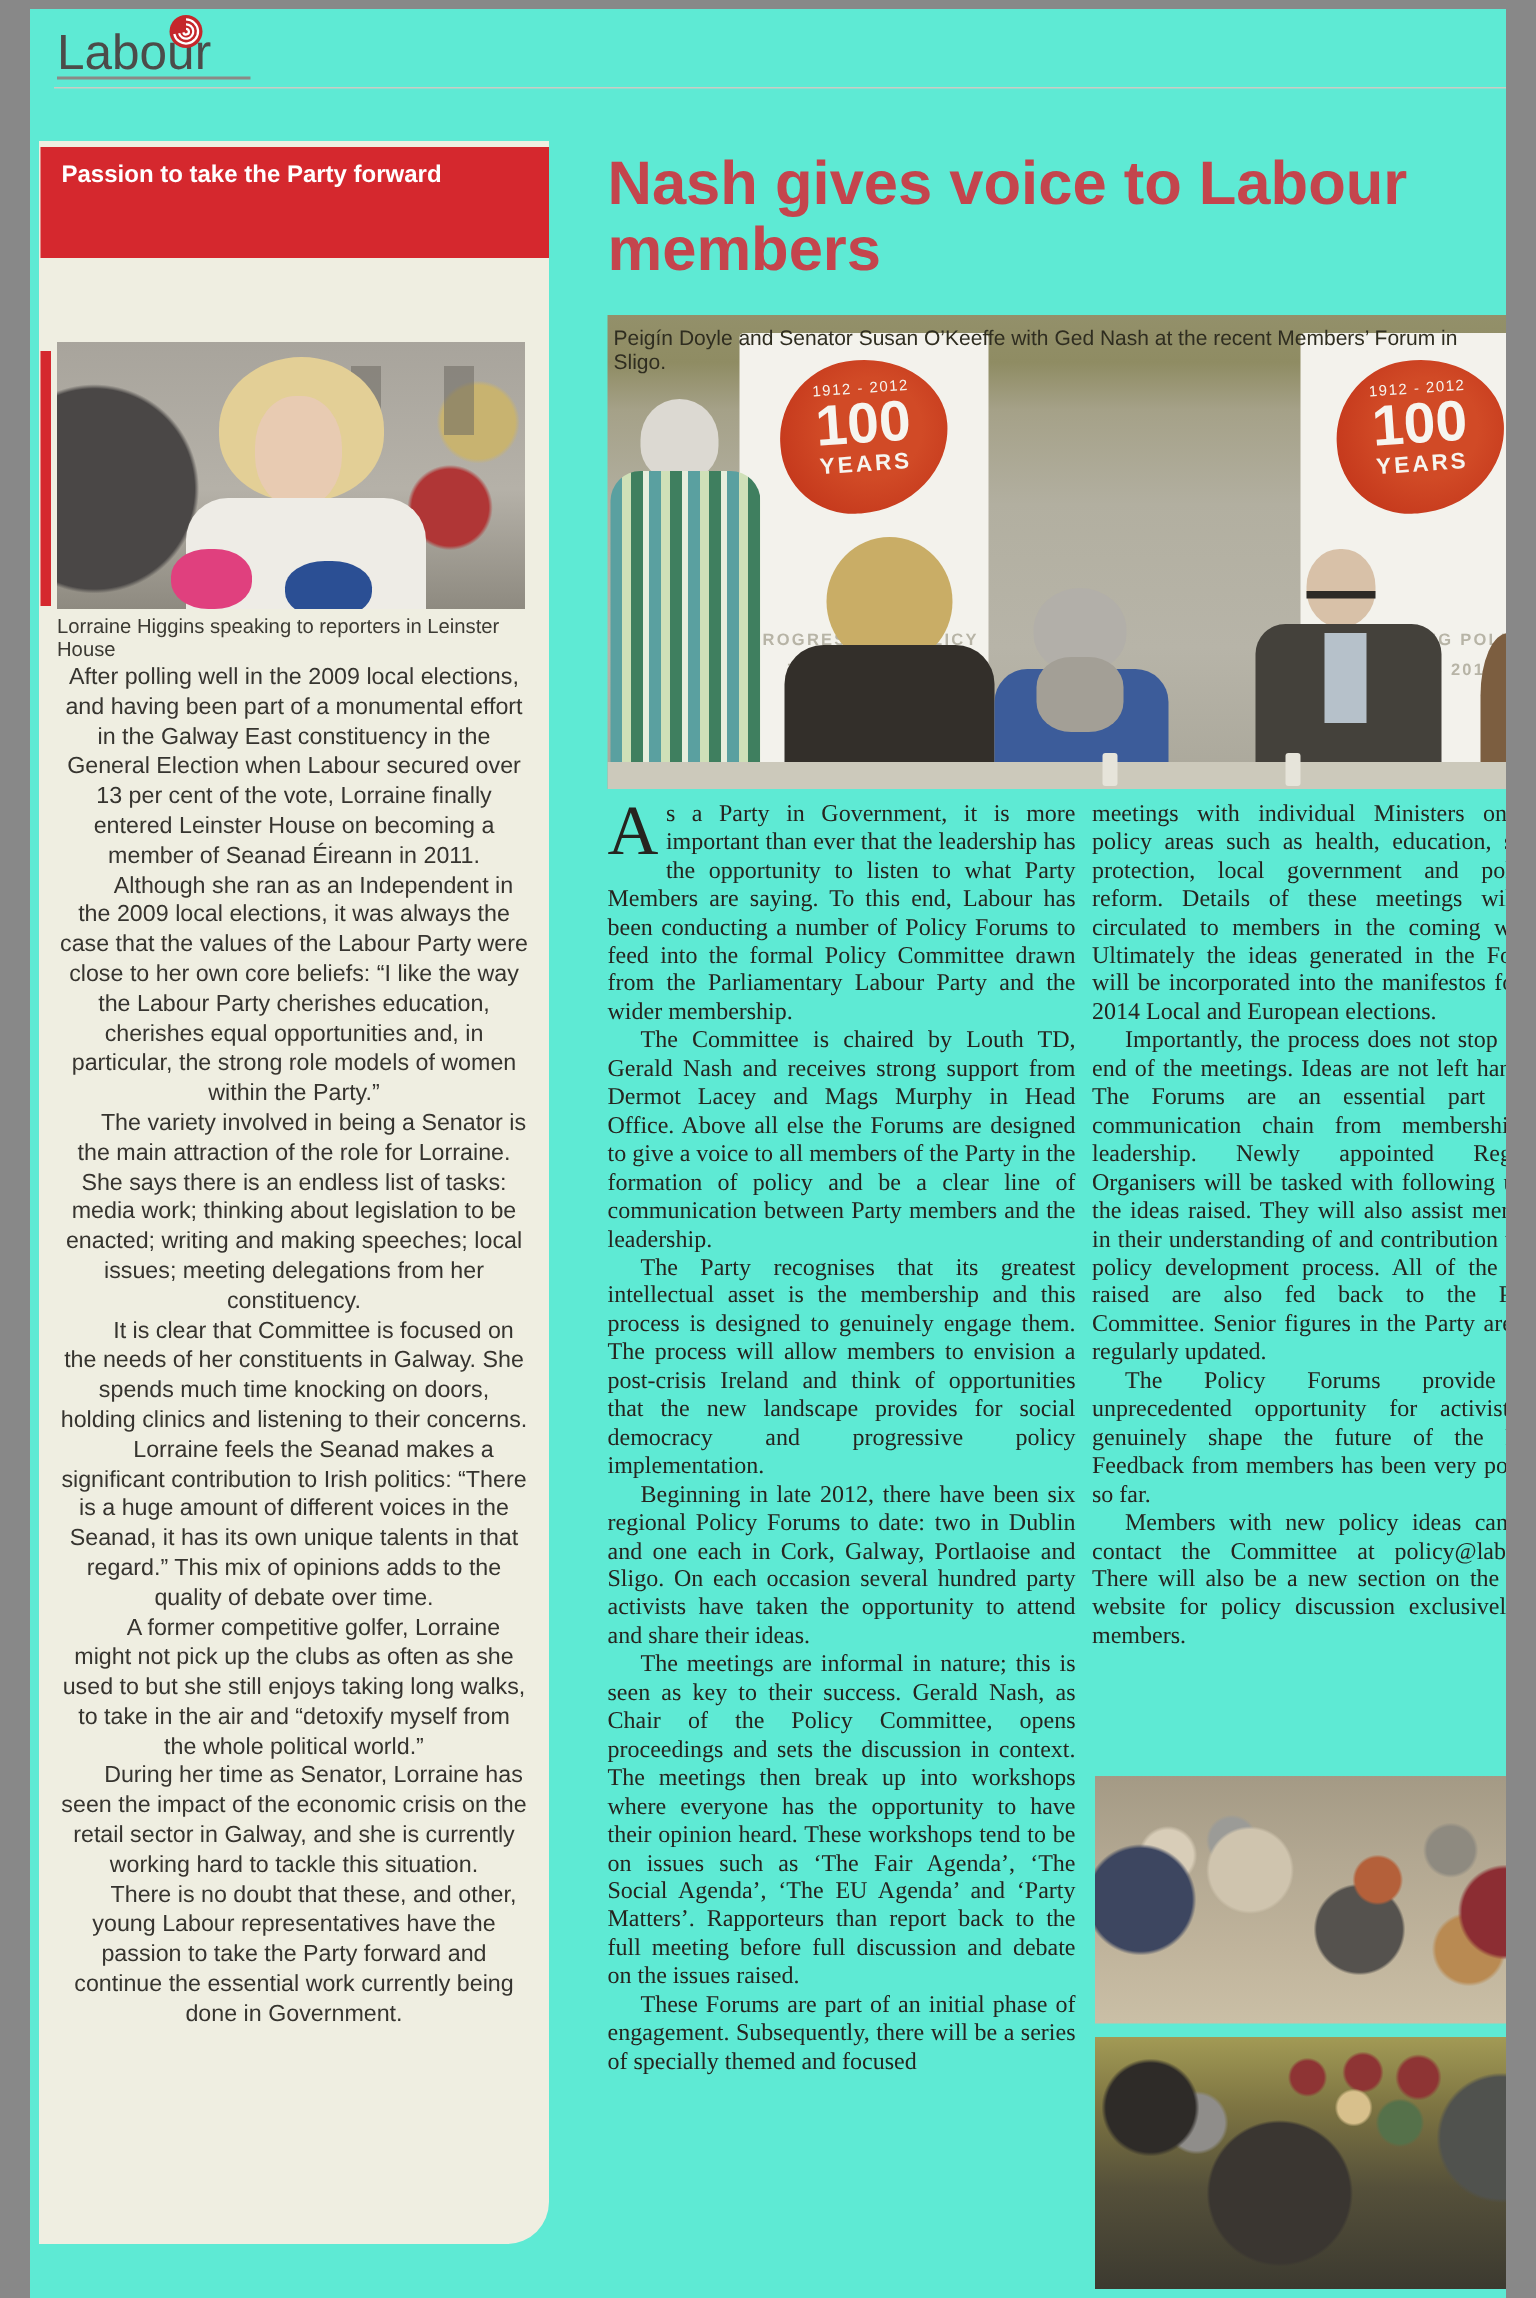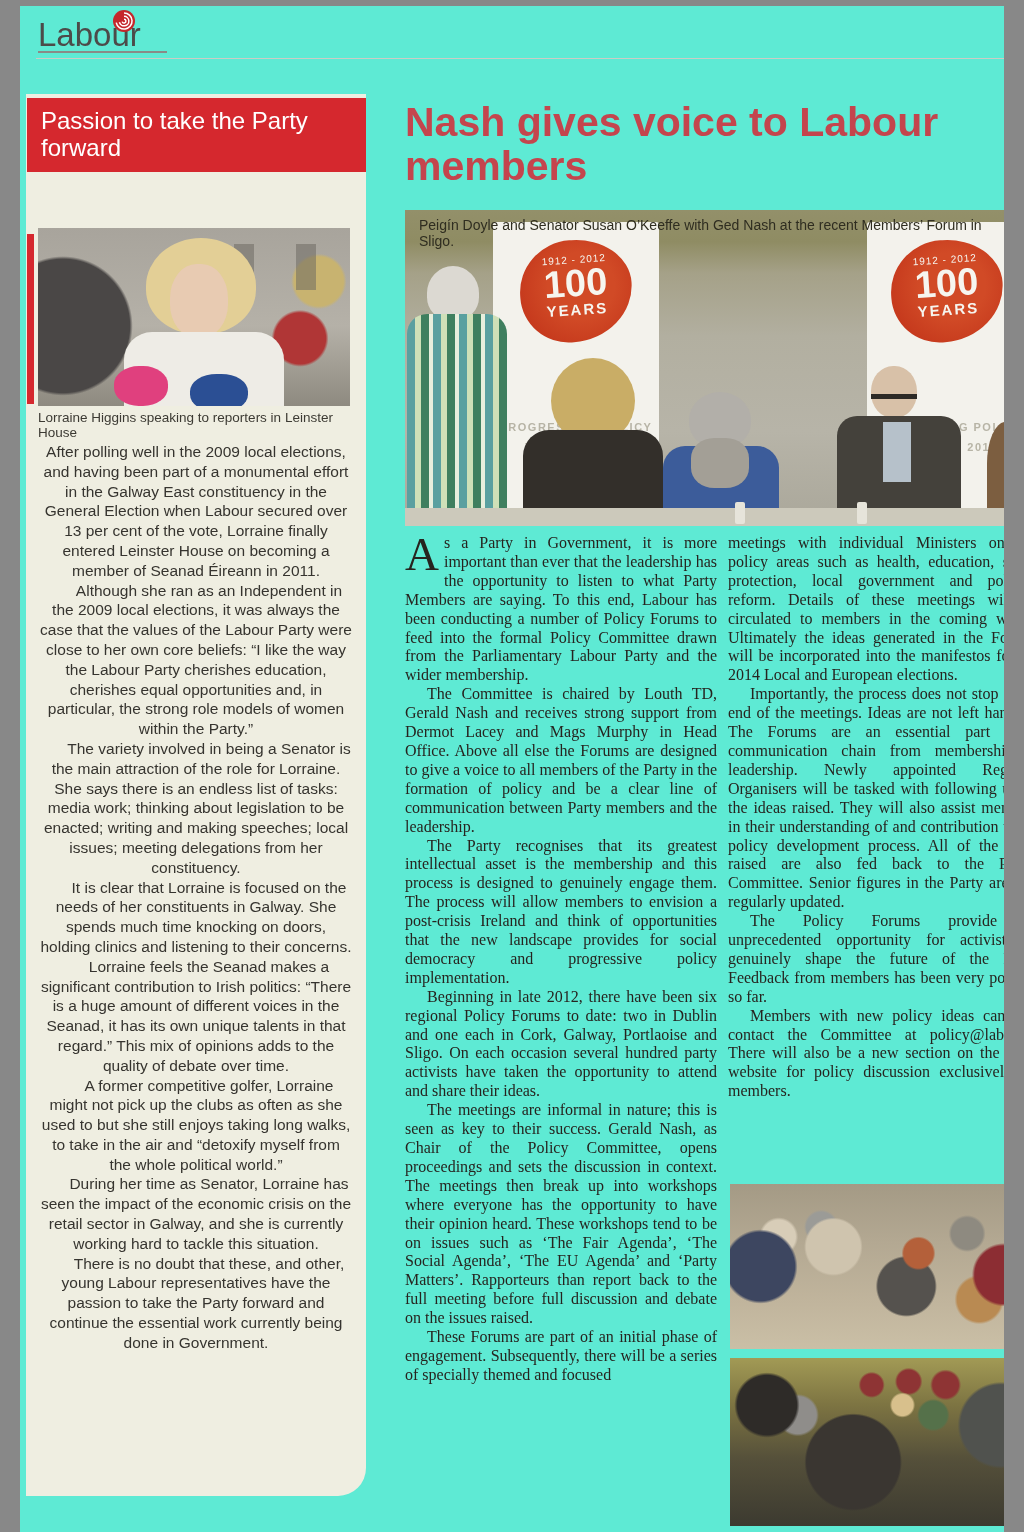--- a/index.html
+++ b/index.html
@@ -19,21 +19,21 @@
   .page-rule { position:absolute; left:16px; top:52px; width:1000px; height:1px; background:#ccccc4; }
   
   .left-panel {
     position:absolute; left:6px; top:88px; width:340px; height:1402px;
     background:#efeee1; border-radius:0 0 28px 0;
   }
   .red-box {
     position:absolute; left:7px; top:92px; width:339px; height:74px;
     background:#d5282e; color:#ffffff; padding:10px 14px;
   }
-  .red-box h1 { font-size:24px; line-height:1.12; font-weight:normal; }
+  .red-box h1 { font-size:16px; line-height:1.12; font-weight:bold; }
   .profile-sub {
     position:absolute; left:22px; top:172px; width:300px;
     color:#c9292f; font-size:19px; font-weight:bold; line-height:1.15;
   }
   
   .photo-red-strip { position:absolute; left:7px; top:228px; width:7px; height:170px; background:#d5282e; }
   .photo-left {
     position:absolute; left:18px; top:222px; width:312px; height:178px;
     background:
       radial-gradient(circle at 84% 62%, #b03636 0 9%, rgba(176,54,54,0) 10%),
@@ -63,21 +63,21 @@
   .headline {
     position:absolute; left:385px; top:94px; width:600px;
     color:#c4454d; font-size:41px; line-height:1.08; font-weight:600;
   }
   .photo-main {
     position:absolute; left:385px; top:204px; width:625px; height:316px;
     background:linear-gradient(180deg, #93906a 0%, #8f8c63 10%, #a5a188 20%, #b2afa0 40%, #b7b4a8 70%, #aaa79a 100%);
     overflow:hidden;
   }
   .photo-caption-main {
-    position:absolute; left:14px; top:7px; width:600px;
+    position:absolute; left:4px; top:7px; width:600px;
     font-size:14px; color:#2f2d20; z-index:6;
   }
   .banner { position:absolute; top:12px; width:166px; height:304px; background:#f3f2ec; border-radius:3px; z-index:2; }
   .banner.b-left { left:88px; }
   .banner.b-right { left:462px; width:160px; }
   .splotch {
     position:absolute; left:50%; top:18px; transform:translateX(-50%) rotate(-4deg);
     width:112px; height:102px; background:radial-gradient(circle at 55% 45%, #d14a26 0 40%, #c63a1d 75%, #bf3419 100%);
     border-radius:48% 52% 56% 44% / 52% 46% 56% 48%;
     color:#f6f5ef; text-align:center; z-index:3;
@@ -179,21 +179,21 @@
     <div class="pl-jacket"></div>
     <div class="pl-mic1"></div>
     <div class="pl-mic2"></div>
   </div>
   <div class="photo-caption-left">Lorraine Higgins speaking to reporters in Leinster House</div>
 
   <div class="left-article">
       <p>After polling well in the 2009 local elections, and having been part of a monumental effort in the Galway East constituency in the General Election when Labour secured over 13 per cent of the vote, Lorraine finally entered Leinster House on becoming a member of Seanad Éireann in 2011.</p>
       <p>Although she ran as an Independent in the 2009 local elections, it was always the case that the values of the Labour Party were close to her own core beliefs: “I like the way the Labour Party cherishes education, cherishes equal opportunities and, in particular, the strong role models of women within the Party.”</p>
       <p>The variety involved in being a Senator is the main attraction of the role for Lorraine. She says there is an endless list of tasks: media work; thinking about legislation to be enacted; writing and making speeches; local issues; meeting delegations from her constituency.</p>
-      <p>It is clear that Lorraine is focused on the needs of her constituents in Galway. She spends much time knocking on doors, holding clinics and listening to their concerns.</p>
+      <p>It is clear that Committee is focused on the needs of her constituents in Galway. She spends much time knocking on doors, holding clinics and listening to their concerns.</p>
       <p>Lorraine feels the Seanad makes a significant contribution to Irish politics: “There is a huge amount of different voices in the Seanad, it has its own unique talents in that regard.” This mix of opinions adds to the quality of debate over time.</p>
       <p>A former competitive golfer, Lorraine might not pick up the clubs as often as she used to but she still enjoys taking long walks, to take in the air and “detoxify myself from the whole political world.”</p>
       <p>During her time as Senator, Lorraine has seen the impact of the economic crisis on the retail sector in Galway, and she is currently working hard to tackle this situation.</p>
       <p>There is no doubt that these, and other, young Labour representatives have the passion to take the Party forward and continue the essential work currently being done in Government.</p>
     </div>
 
   <div class="headline">Nash gives voice to Labour members</div>
 
   <div class="photo-main">
     <div class="photo-caption-main">Peigín Doyle and Senator Susan O’Keeffe with Ged Nash at the recent Members’ Forum in Sligo.</div>

